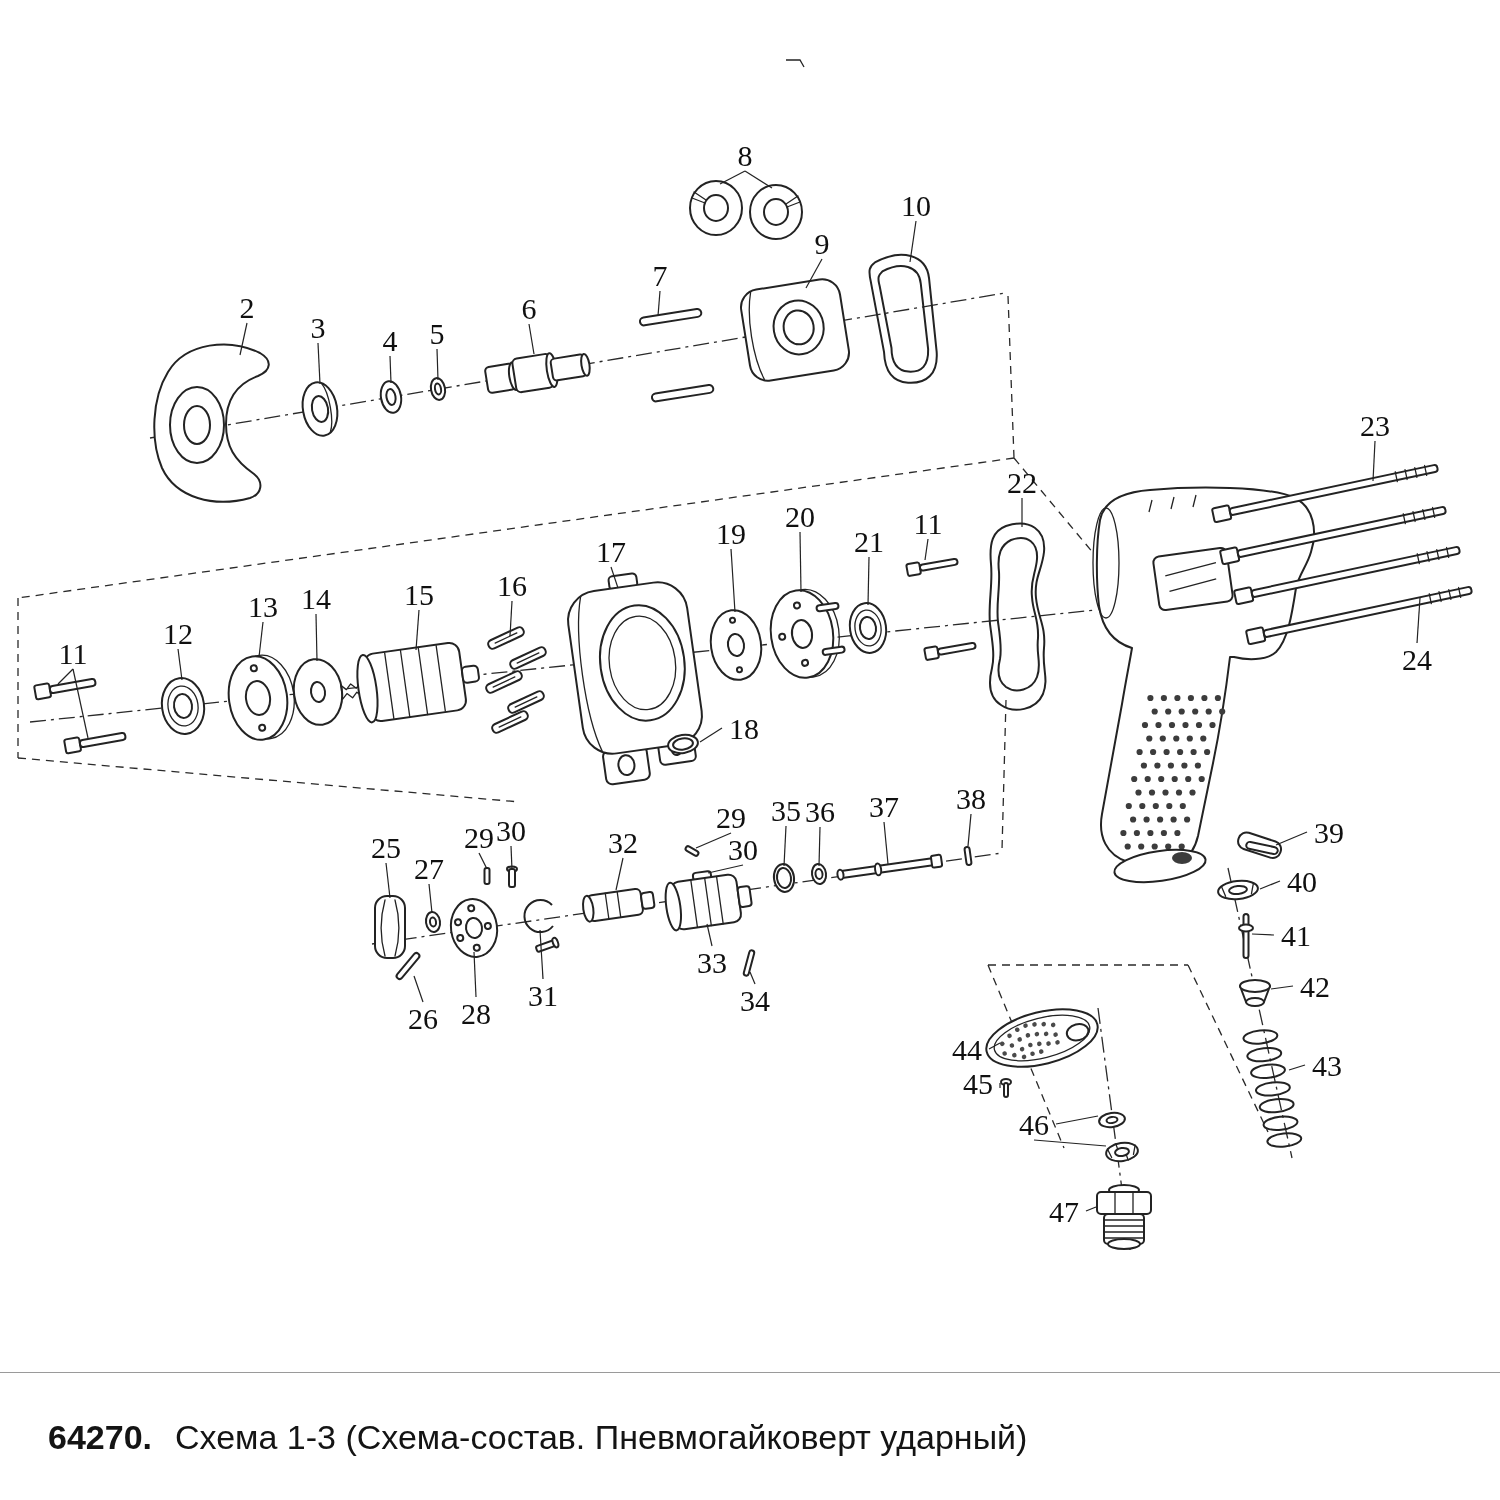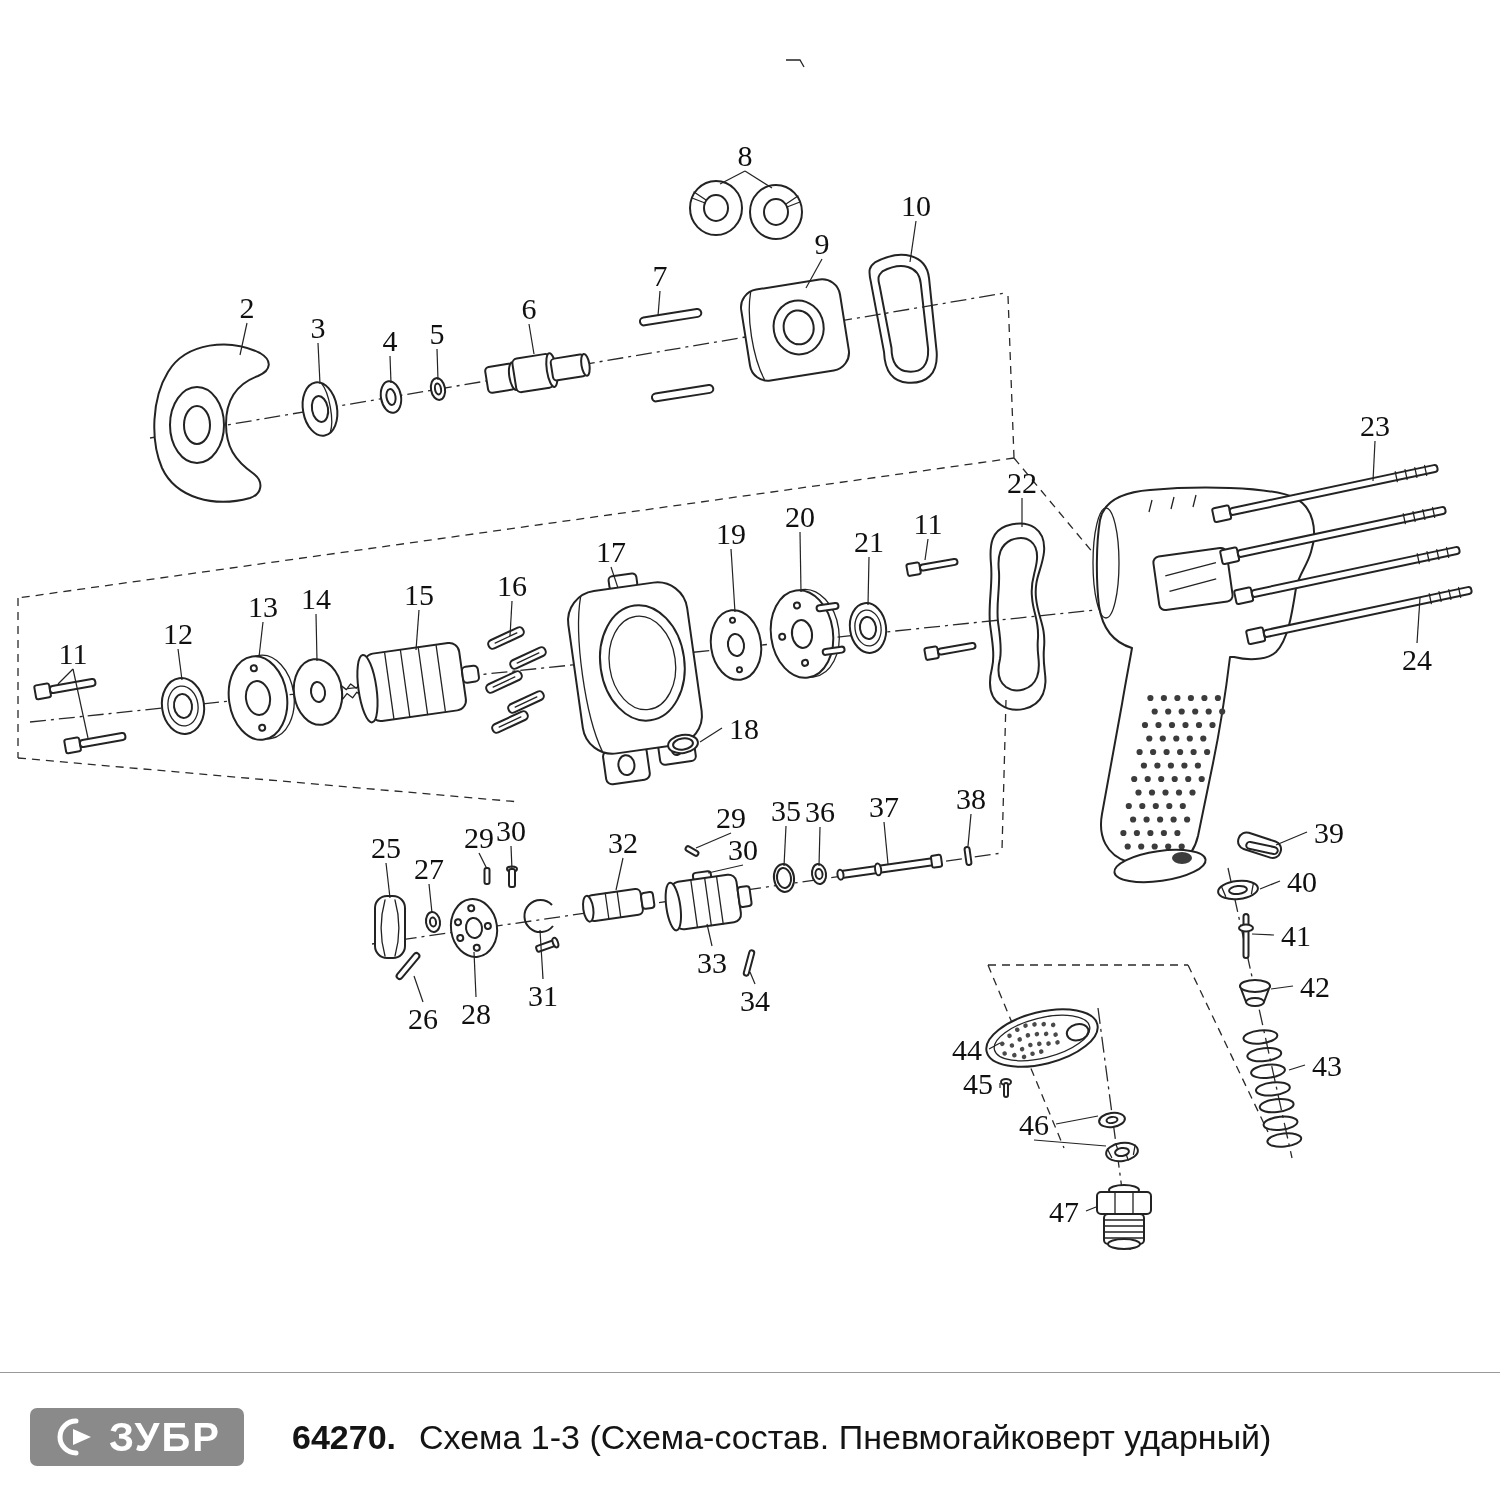--- a/index.html
+++ b/index.html
@@ -581,23 +581,16 @@
       <line x1="1056" y1="1124" x2="1098" y2="1116" class="leader"></line>
       <line x1="1034" y1="1140" x2="1106" y2="1146" class="leader"></line>
       <text x="1034" y="1124" class="plabel">46</text>
       <line x1="1086" y1="1211" x2="1096" y2="1207" class="leader"></line>
       <text x="1064" y="1211" class="plabel">47</text>
     </g>
 </svg>
 
 <div class="footer-line"></div>
 <div class="footer">
-  <div class="logo">
-    <svg width="46" height="46" viewBox="0 0 46 46">
-      <path d="M23 7 A16 16 0 1 0 23 39" fill="none" stroke="#ffffff" stroke-width="5" stroke-linecap="round"></path>
-      <polygon points="20,15 38,23 20,31" fill="#ffffff"></polygon>
-    </svg>
-    <span class="logo-text">ЗУБР</span>
-  </div>
   <div class="title">
     <span class="num">64270.</span><span>Схема 1-3 (Схема-состав. Пневмогайковерт ударный)</span>
   </div>
 </div>
 
 </body></html>

